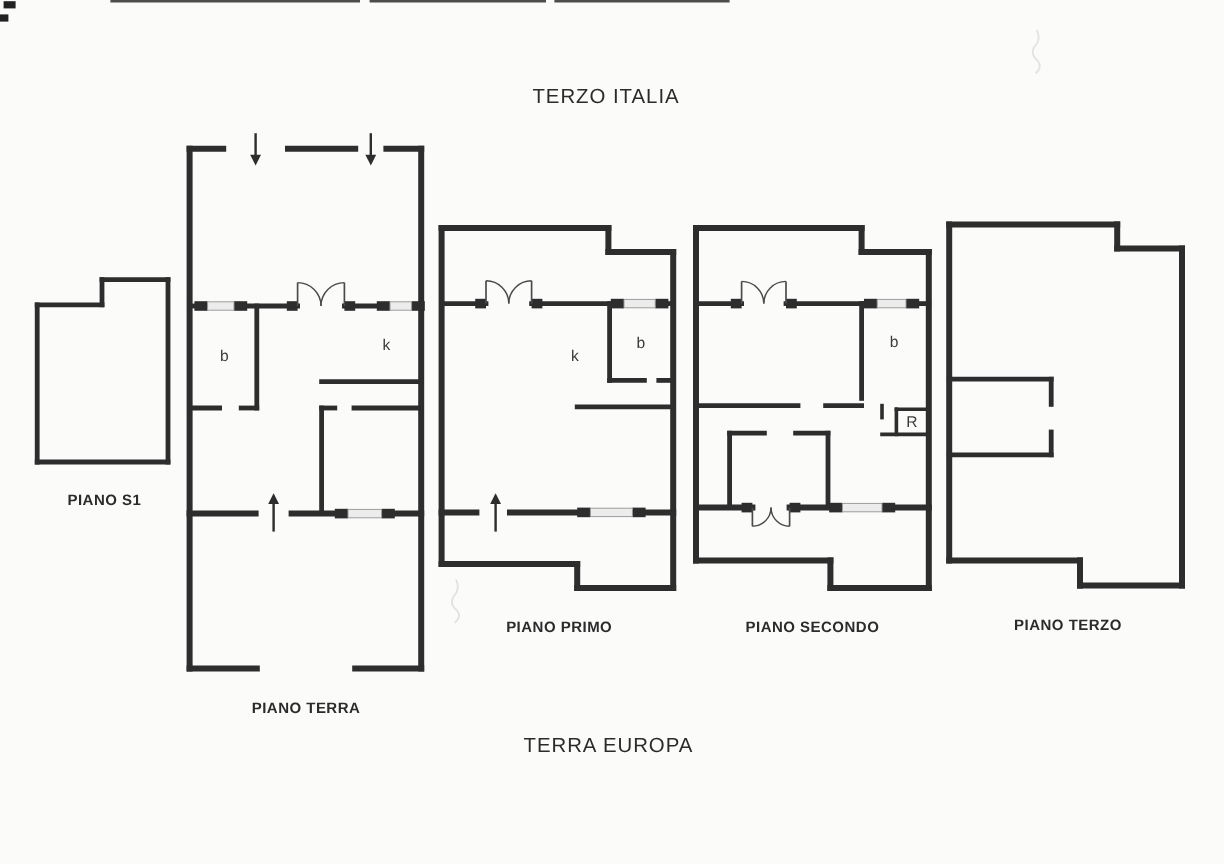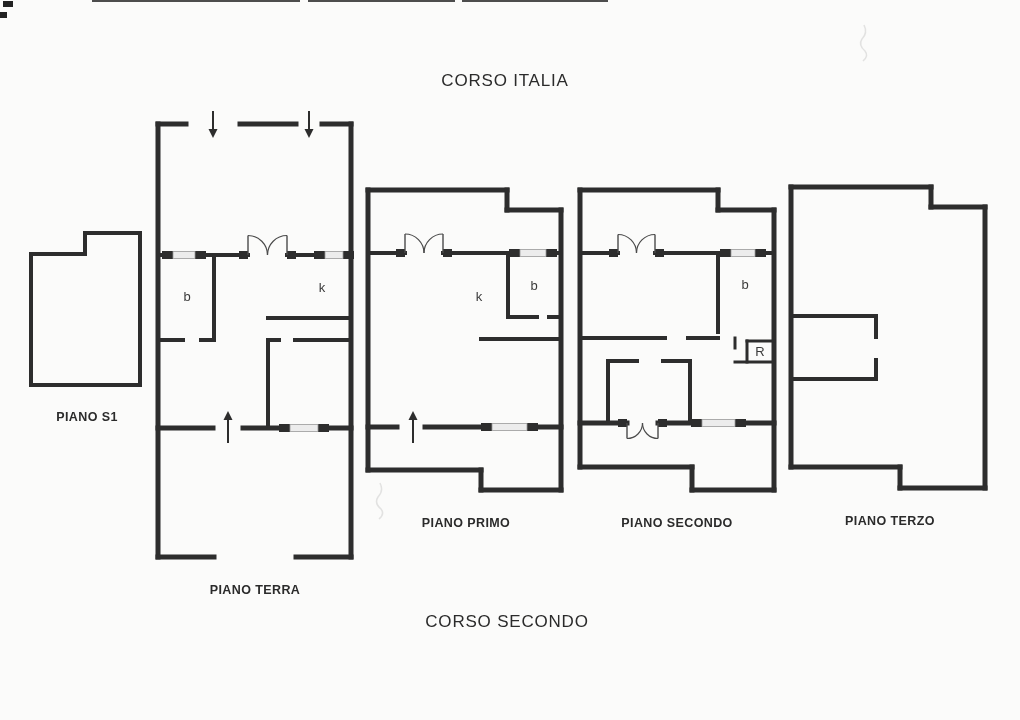--- a/index.html
+++ b/index.html
@@ -19,23 +19,23 @@
     font-size:12.5px;font-weight:600;letter-spacing:0.4px;fill:#2b2b2b;
   }
   .room-letter{
     font-family:"Liberation Sans",sans-serif;
     font-size:13px;fill:#3a3a3a;
   }
 </style>
 </head>
 <body>
 
-<div class="street-title" style="left:505px;top:71px">CORSO ITALIA</div>
-
-<div class="street-title" style="left:507px;top:612px">CORSO SECONDO</div>
+<div class="street-title" style="left:505px;top:71px">TERZO ITALIA</div>
+
+<div class="street-title" style="left:507px;top:612px">TERRA EUROPA</div>
 
 <svg id="plan-svg" width="1020" height="720" viewBox="0 0 1020 720">
     <g>
       <line x1="31" y1="254" x2="85" y2="254" stroke="#2d2d2d" stroke-width="4" stroke-linecap="square"></line>
       <line x1="85" y1="233" x2="85" y2="254" stroke="#2d2d2d" stroke-width="4" stroke-linecap="square"></line>
       <line x1="85" y1="233" x2="140" y2="233" stroke="#2d2d2d" stroke-width="4" stroke-linecap="square"></line>
       <line x1="140" y1="233" x2="140" y2="385" stroke="#2d2d2d" stroke-width="4" stroke-linecap="square"></line>
       <line x1="31" y1="385" x2="140" y2="385" stroke="#2d2d2d" stroke-width="4" stroke-linecap="square"></line>
       <line x1="31" y1="254" x2="31" y2="385" stroke="#2d2d2d" stroke-width="4" stroke-linecap="square"></line>
       <text x="87" y="421" text-anchor="middle" class="floor-label">PIANO S1</text>

